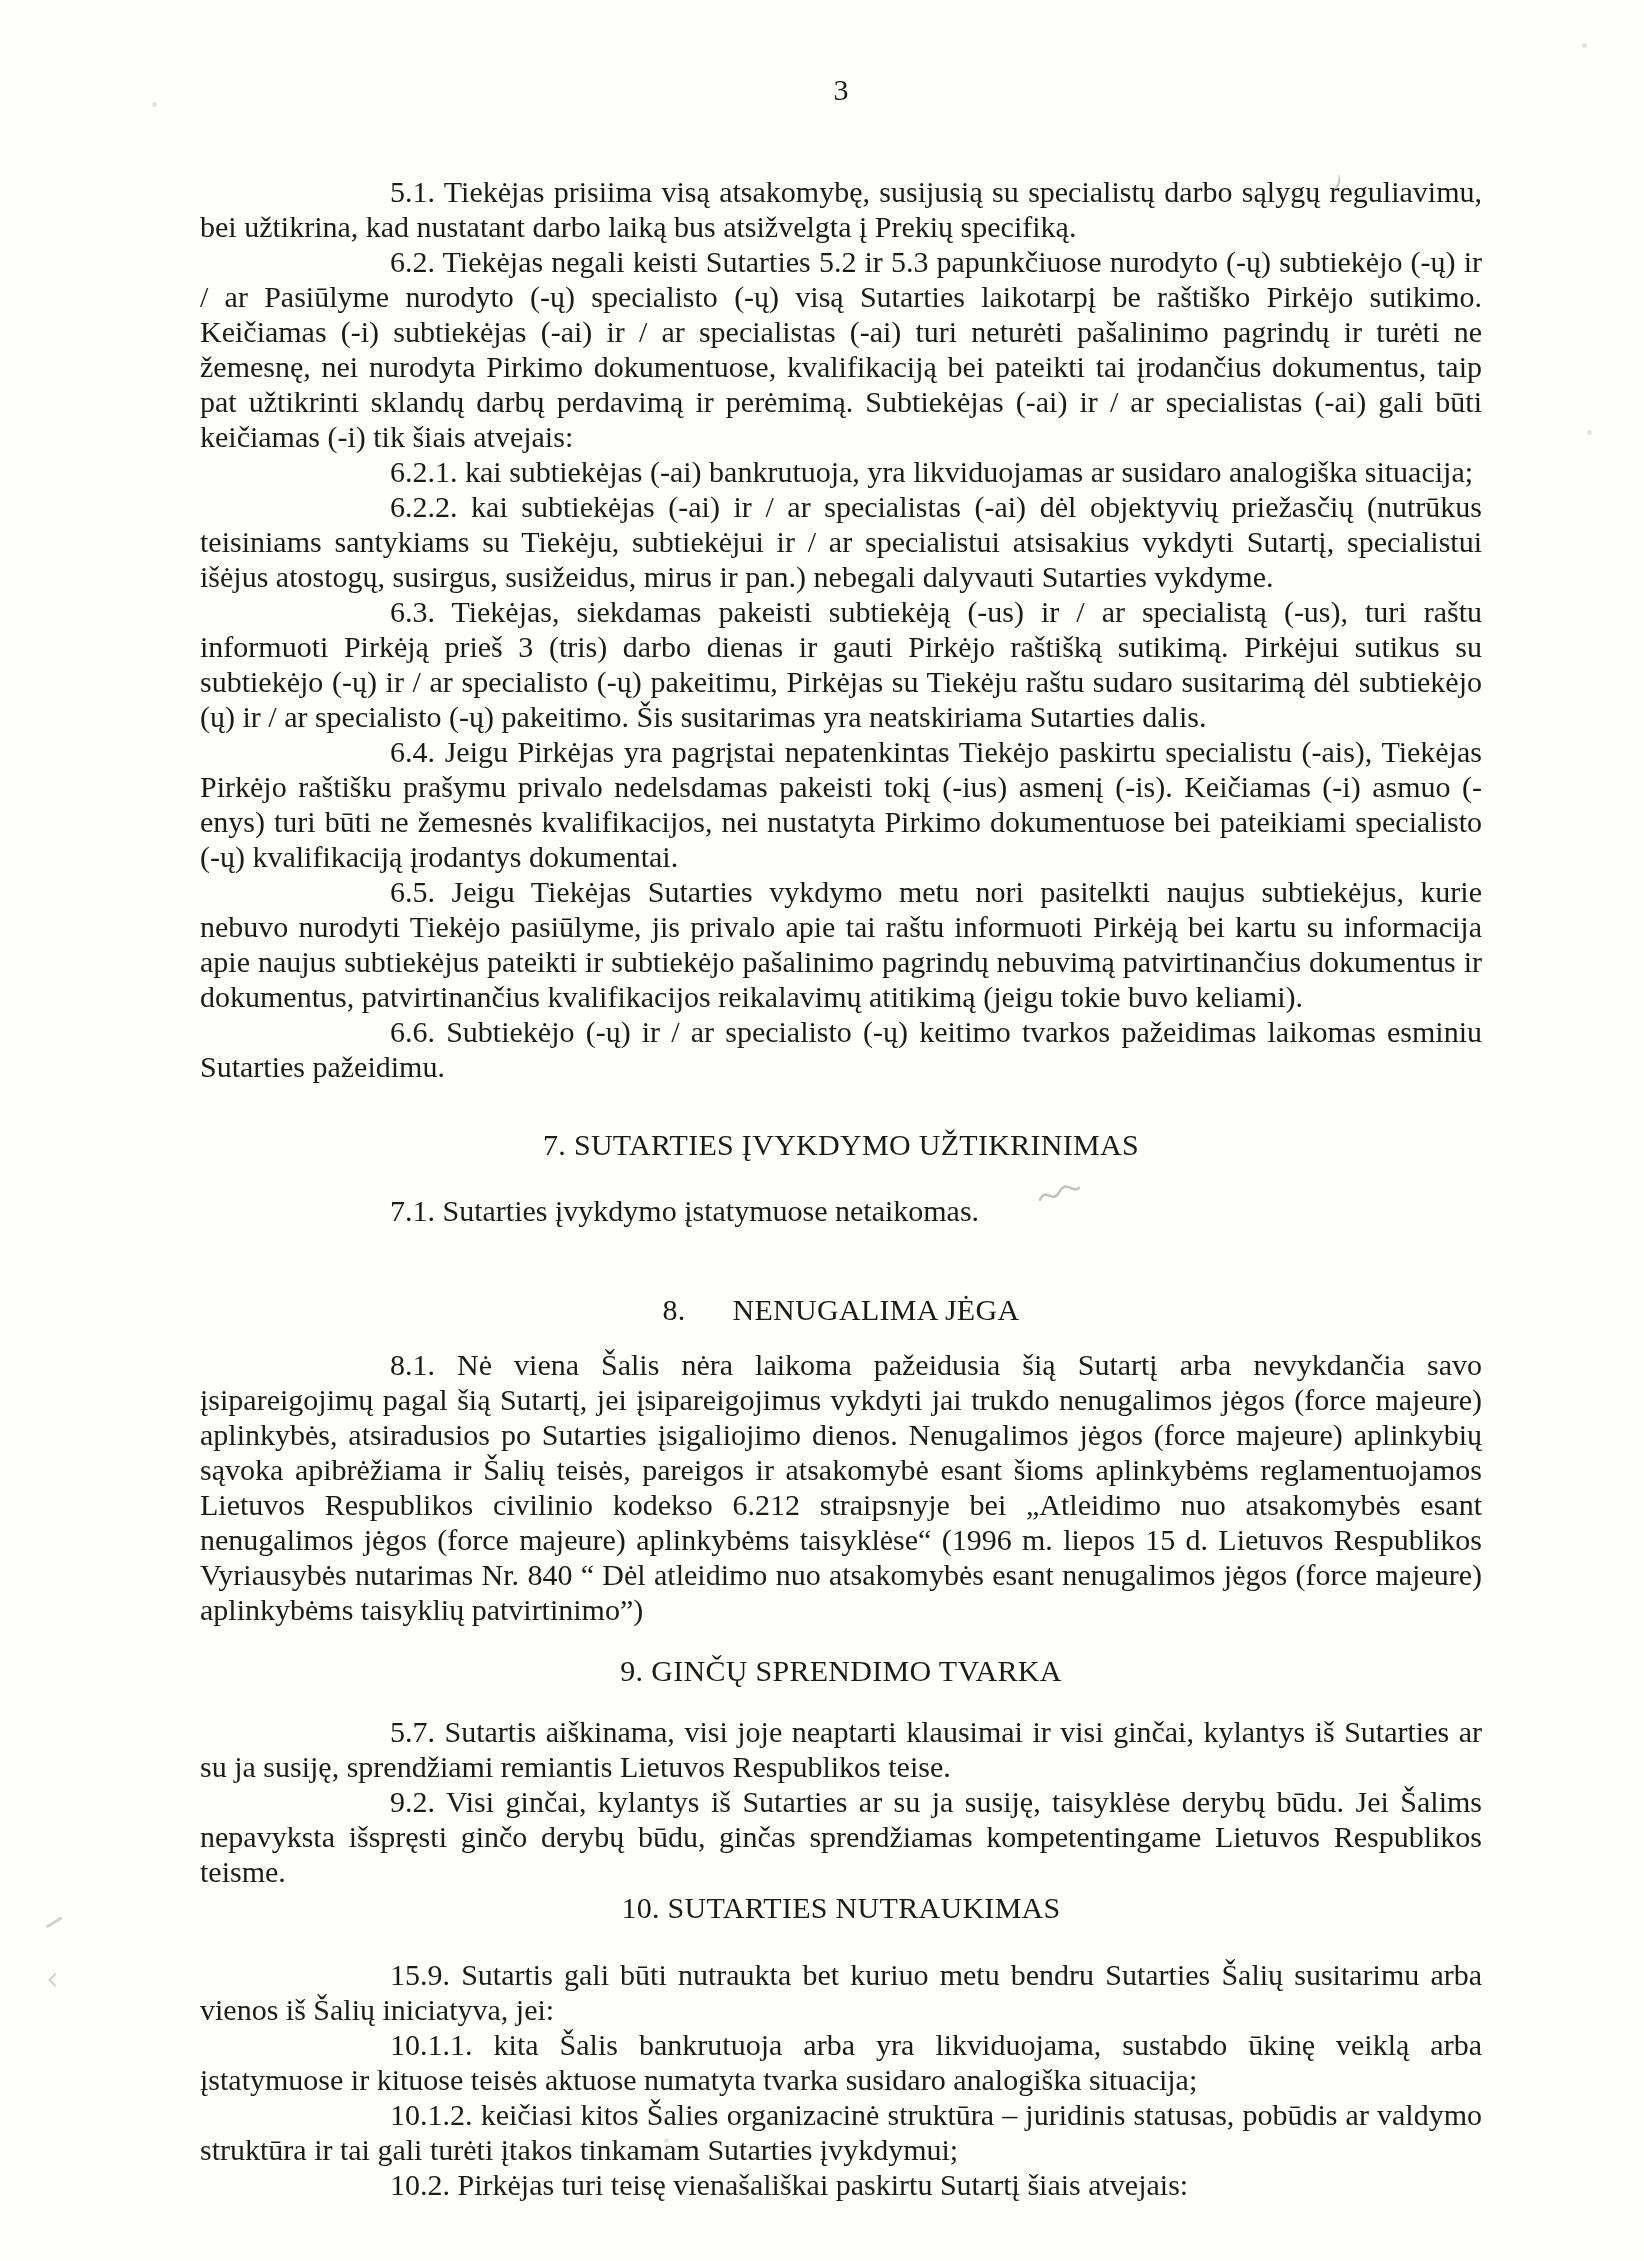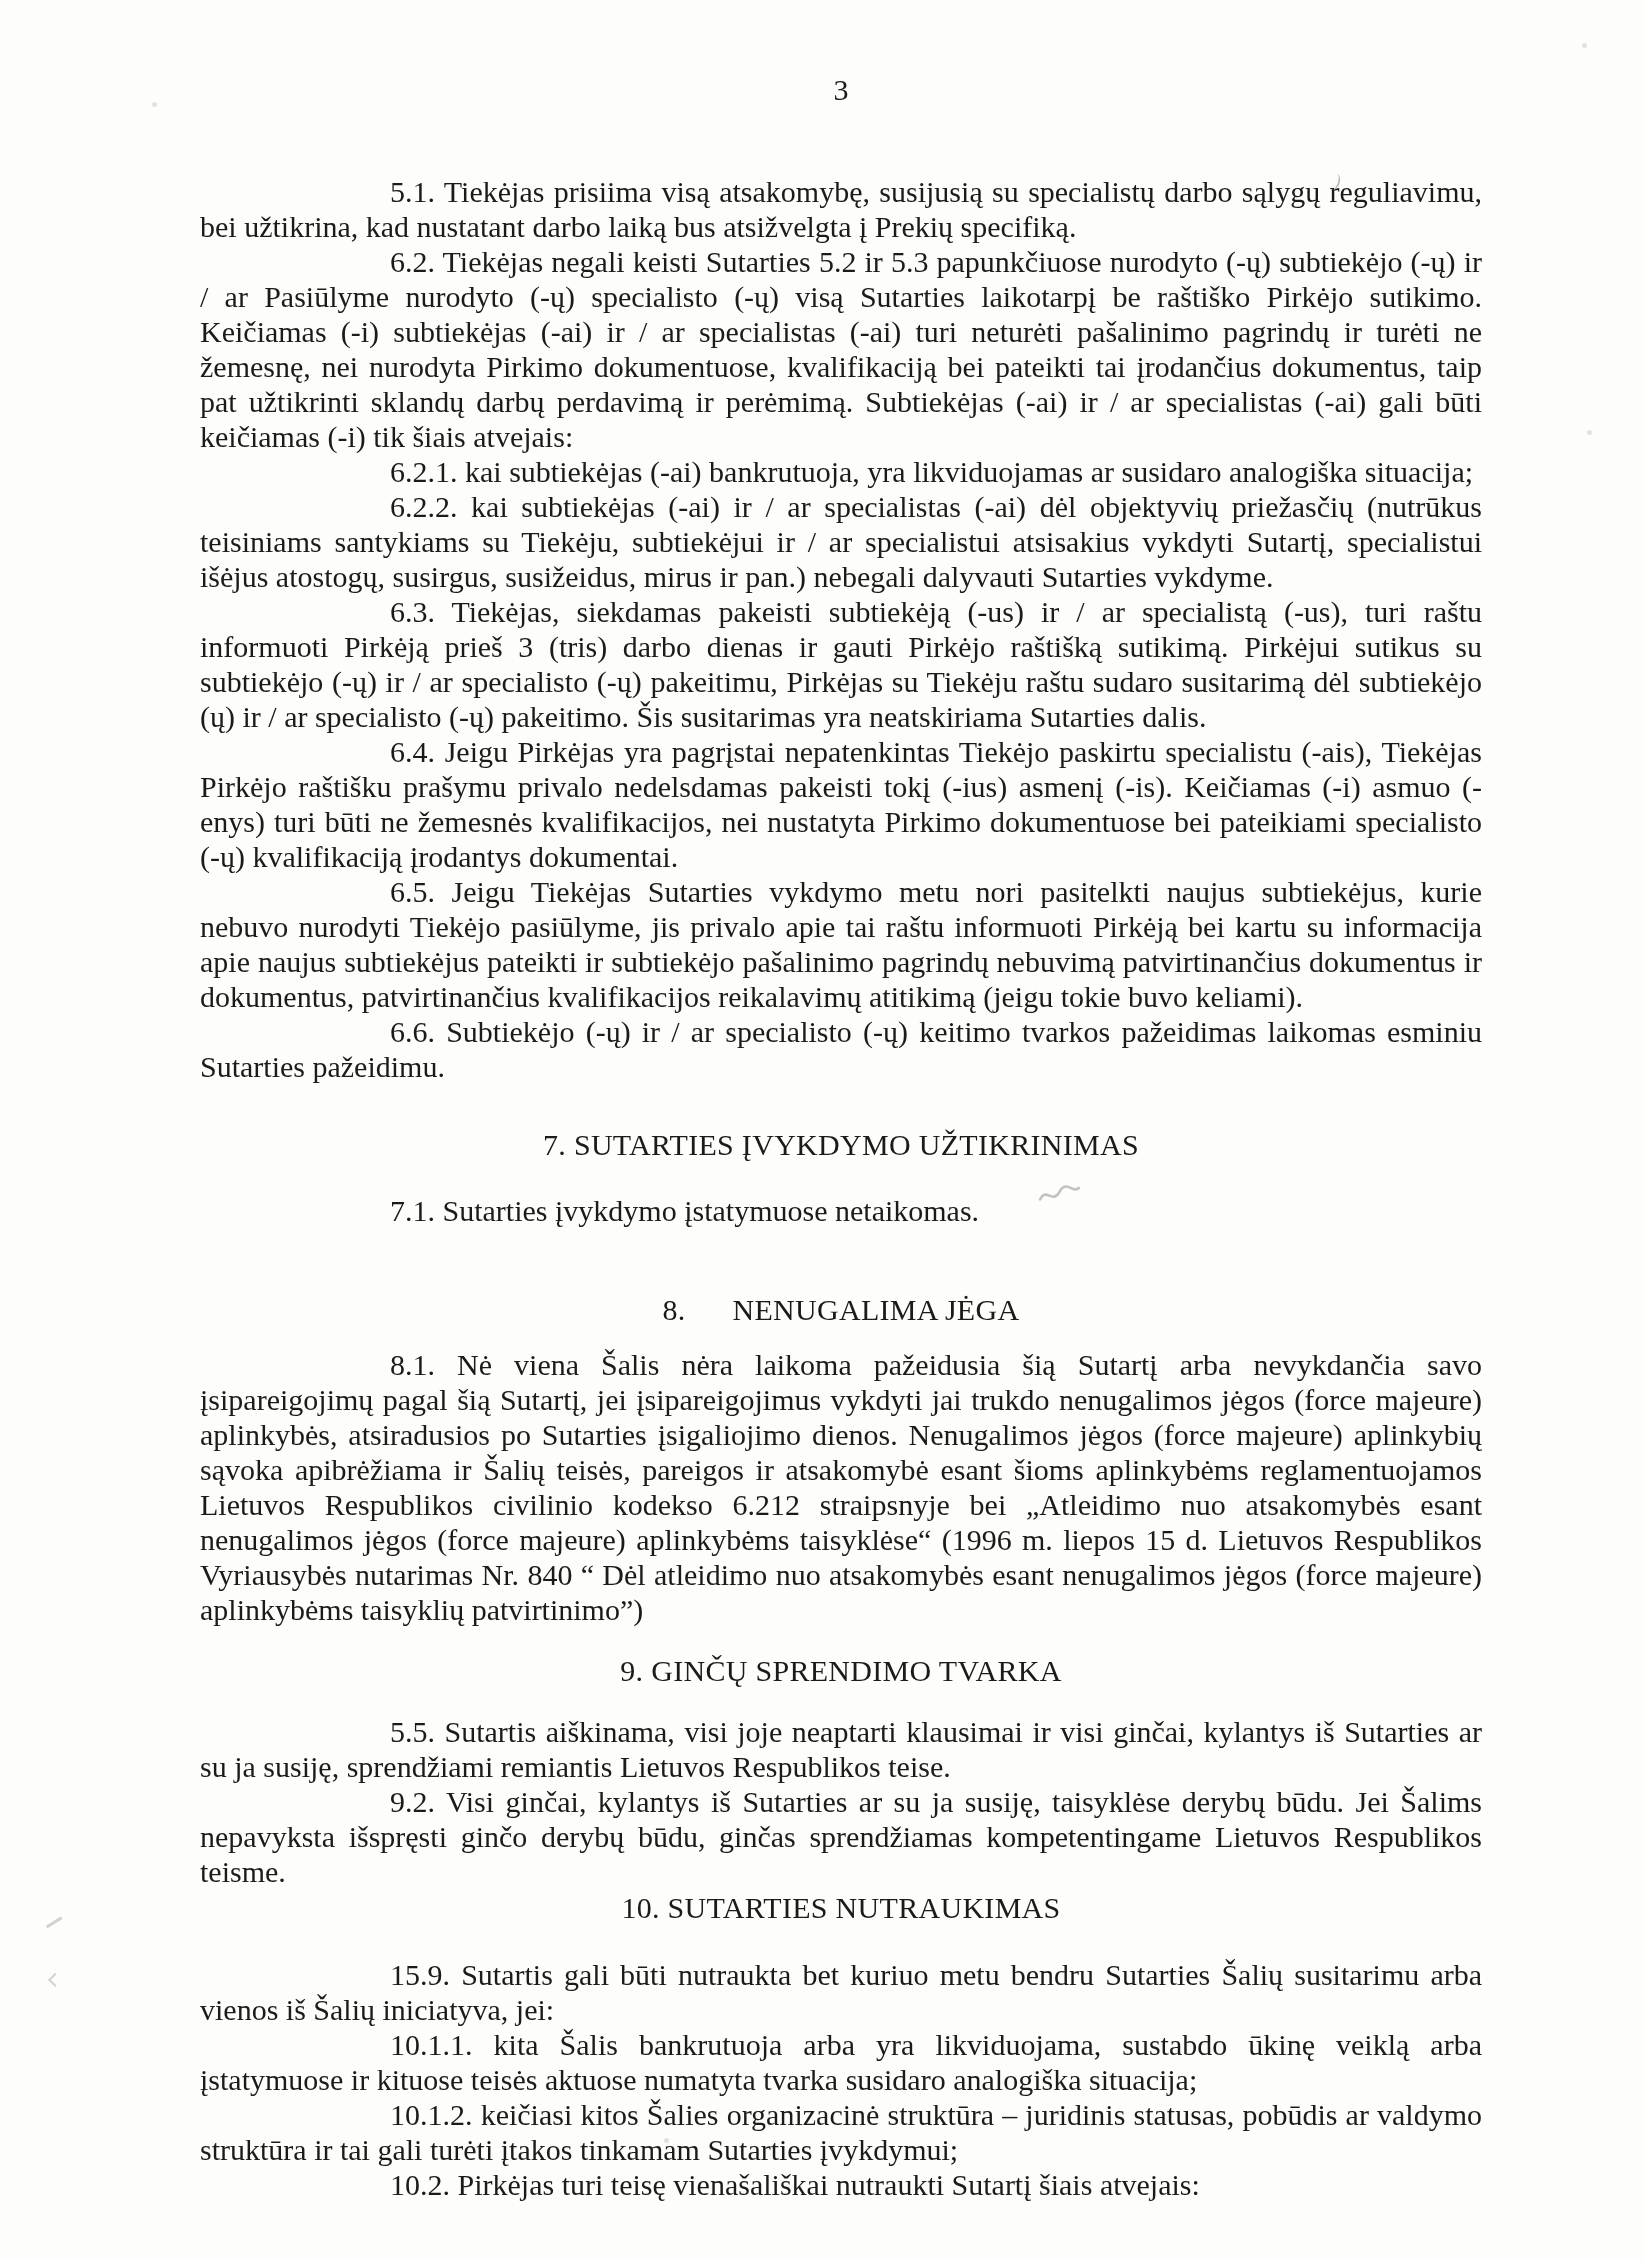--- a/index.html
+++ b/index.html
@@ -100,33 +100,33 @@
   <div class="heading h7">7. SUTARTIES ĮVYKDYMO UŽTIKRINIMAS</div>
 
   <p class="para"><span class="clause-num">7.1.</span> <span>Sutarties įvykdymo įstatymuose netaikomas.</span></p>
 
   <div class="heading h8">8.&nbsp;&nbsp;&nbsp;&nbsp;&nbsp;&nbsp;NENUGALIMA JĖGA</div>
 
   <p class="para"><span class="clause-num">8.1.</span> <span>Nė viena Šalis nėra laikoma pažeidusia šią Sutartį arba nevykdančia savo įsipareigojimų pagal šią Sutartį, jei įsipareigojimus vykdyti jai trukdo nenugalimos jėgos (force majeure) aplinkybės, atsiradusios po Sutarties įsigaliojimo dienos. Nenugalimos jėgos (force majeure) aplinkybių sąvoka apibrėžiama ir Šalių teisės, pareigos ir atsakomybė esant šioms aplinkybėms reglamentuojamos Lietuvos Respublikos civilinio kodekso 6.212 straipsnyje bei „Atleidimo nuo atsakomybės esant nenugalimos jėgos (force majeure) aplinkybėms taisyklėse“ (1996 m. liepos 15 d. Lietuvos Respublikos Vyriausybės nutarimas Nr. 840 “ Dėl atleidimo nuo atsakomybės esant nenugalimos jėgos (force majeure) aplinkybėms taisyklių patvirtinimo”)</span></p>
 
   <div class="heading h9">9. GINČŲ SPRENDIMO TVARKA</div>
 
-  <p class="para"><span class="clause-num">5.5.</span> <span>Sutartis aiškinama, visi joje neaptarti klausimai ir visi ginčai, kylantys iš Sutarties ar su ja susiję, sprendžiami remiantis Lietuvos Respublikos teise.</span></p>
+  <p class="para"><span class="clause-num">5.7.</span> <span>Sutartis aiškinama, visi joje neaptarti klausimai ir visi ginčai, kylantys iš Sutarties ar su ja susiję, sprendžiami remiantis Lietuvos Respublikos teise.</span></p>
 
   <p class="para"><span class="clause-num">9.2.</span> <span>Visi ginčai, kylantys iš Sutarties ar su ja susiję, taisyklėse derybų būdu. Jei Šalims nepavyksta išspręsti ginčo derybų būdu, ginčas sprendžiamas kompetentingame Lietuvos Respublikos teisme.</span></p>
 
   <div class="heading h10">10. SUTARTIES NUTRAUKIMAS</div>
 
   <p class="para"><span class="clause-num">15.9.</span> <span>Sutartis gali būti nutraukta bet kuriuo metu bendru Sutarties Šalių susitarimu arba vienos iš Šalių iniciatyva, jei:</span></p>
 
   <p class="para"><span class="clause-num">10.1.1.</span> <span>kita Šalis bankrutuoja arba yra likviduojama, sustabdo ūkinę veiklą arba įstatymuose ir kituose teisės aktuose numatyta tvarka susidaro analogiška situacija;</span></p>
 
   <p class="para"><span class="clause-num">10.1.2.</span> <span>keičiasi kitos Šalies organizacinė struktūra – juridinis statusas, pobūdis ar valdymo struktūra ir tai gali turėti įtakos tinkamam Sutarties įvykdymui;</span></p>
 
-  <p class="para"><span class="clause-num">10.2.</span> <span>Pirkėjas turi teisę vienašališkai nutraukti Sutartį šiais atvejais:</span></p>
+  <p class="para"><span class="clause-num">10.2.</span> <span>Pirkėjas turi teisę vienašališkai paskirtu Sutartį šiais atvejais:</span></p>
 
 
   <div class="artifact artifact-tick" style="left:1328px; top:173px;"></div>
   <svg class="artifact artifact-squiggle" style="left:1038px; top:1184px;" width="43" height="22" viewBox="0 0 66 34">
     <path d="M3 24 C 12 4, 22 32, 33 12 S 54 16, 63 6" stroke="#97938b" stroke-width="4" fill="none" stroke-linecap="round"></path>
   </svg>
   <div class="artifact artifact-dash" style="left:45px; top:1921px;"></div>
   <div class="artifact artifact-chevron" style="left:50px; top:1975px;"></div>
   <div class="artifact speck" style="left:1582px; top:43px;"></div>
   <div class="artifact speck" style="left:1587px; top:430px;"></div>

